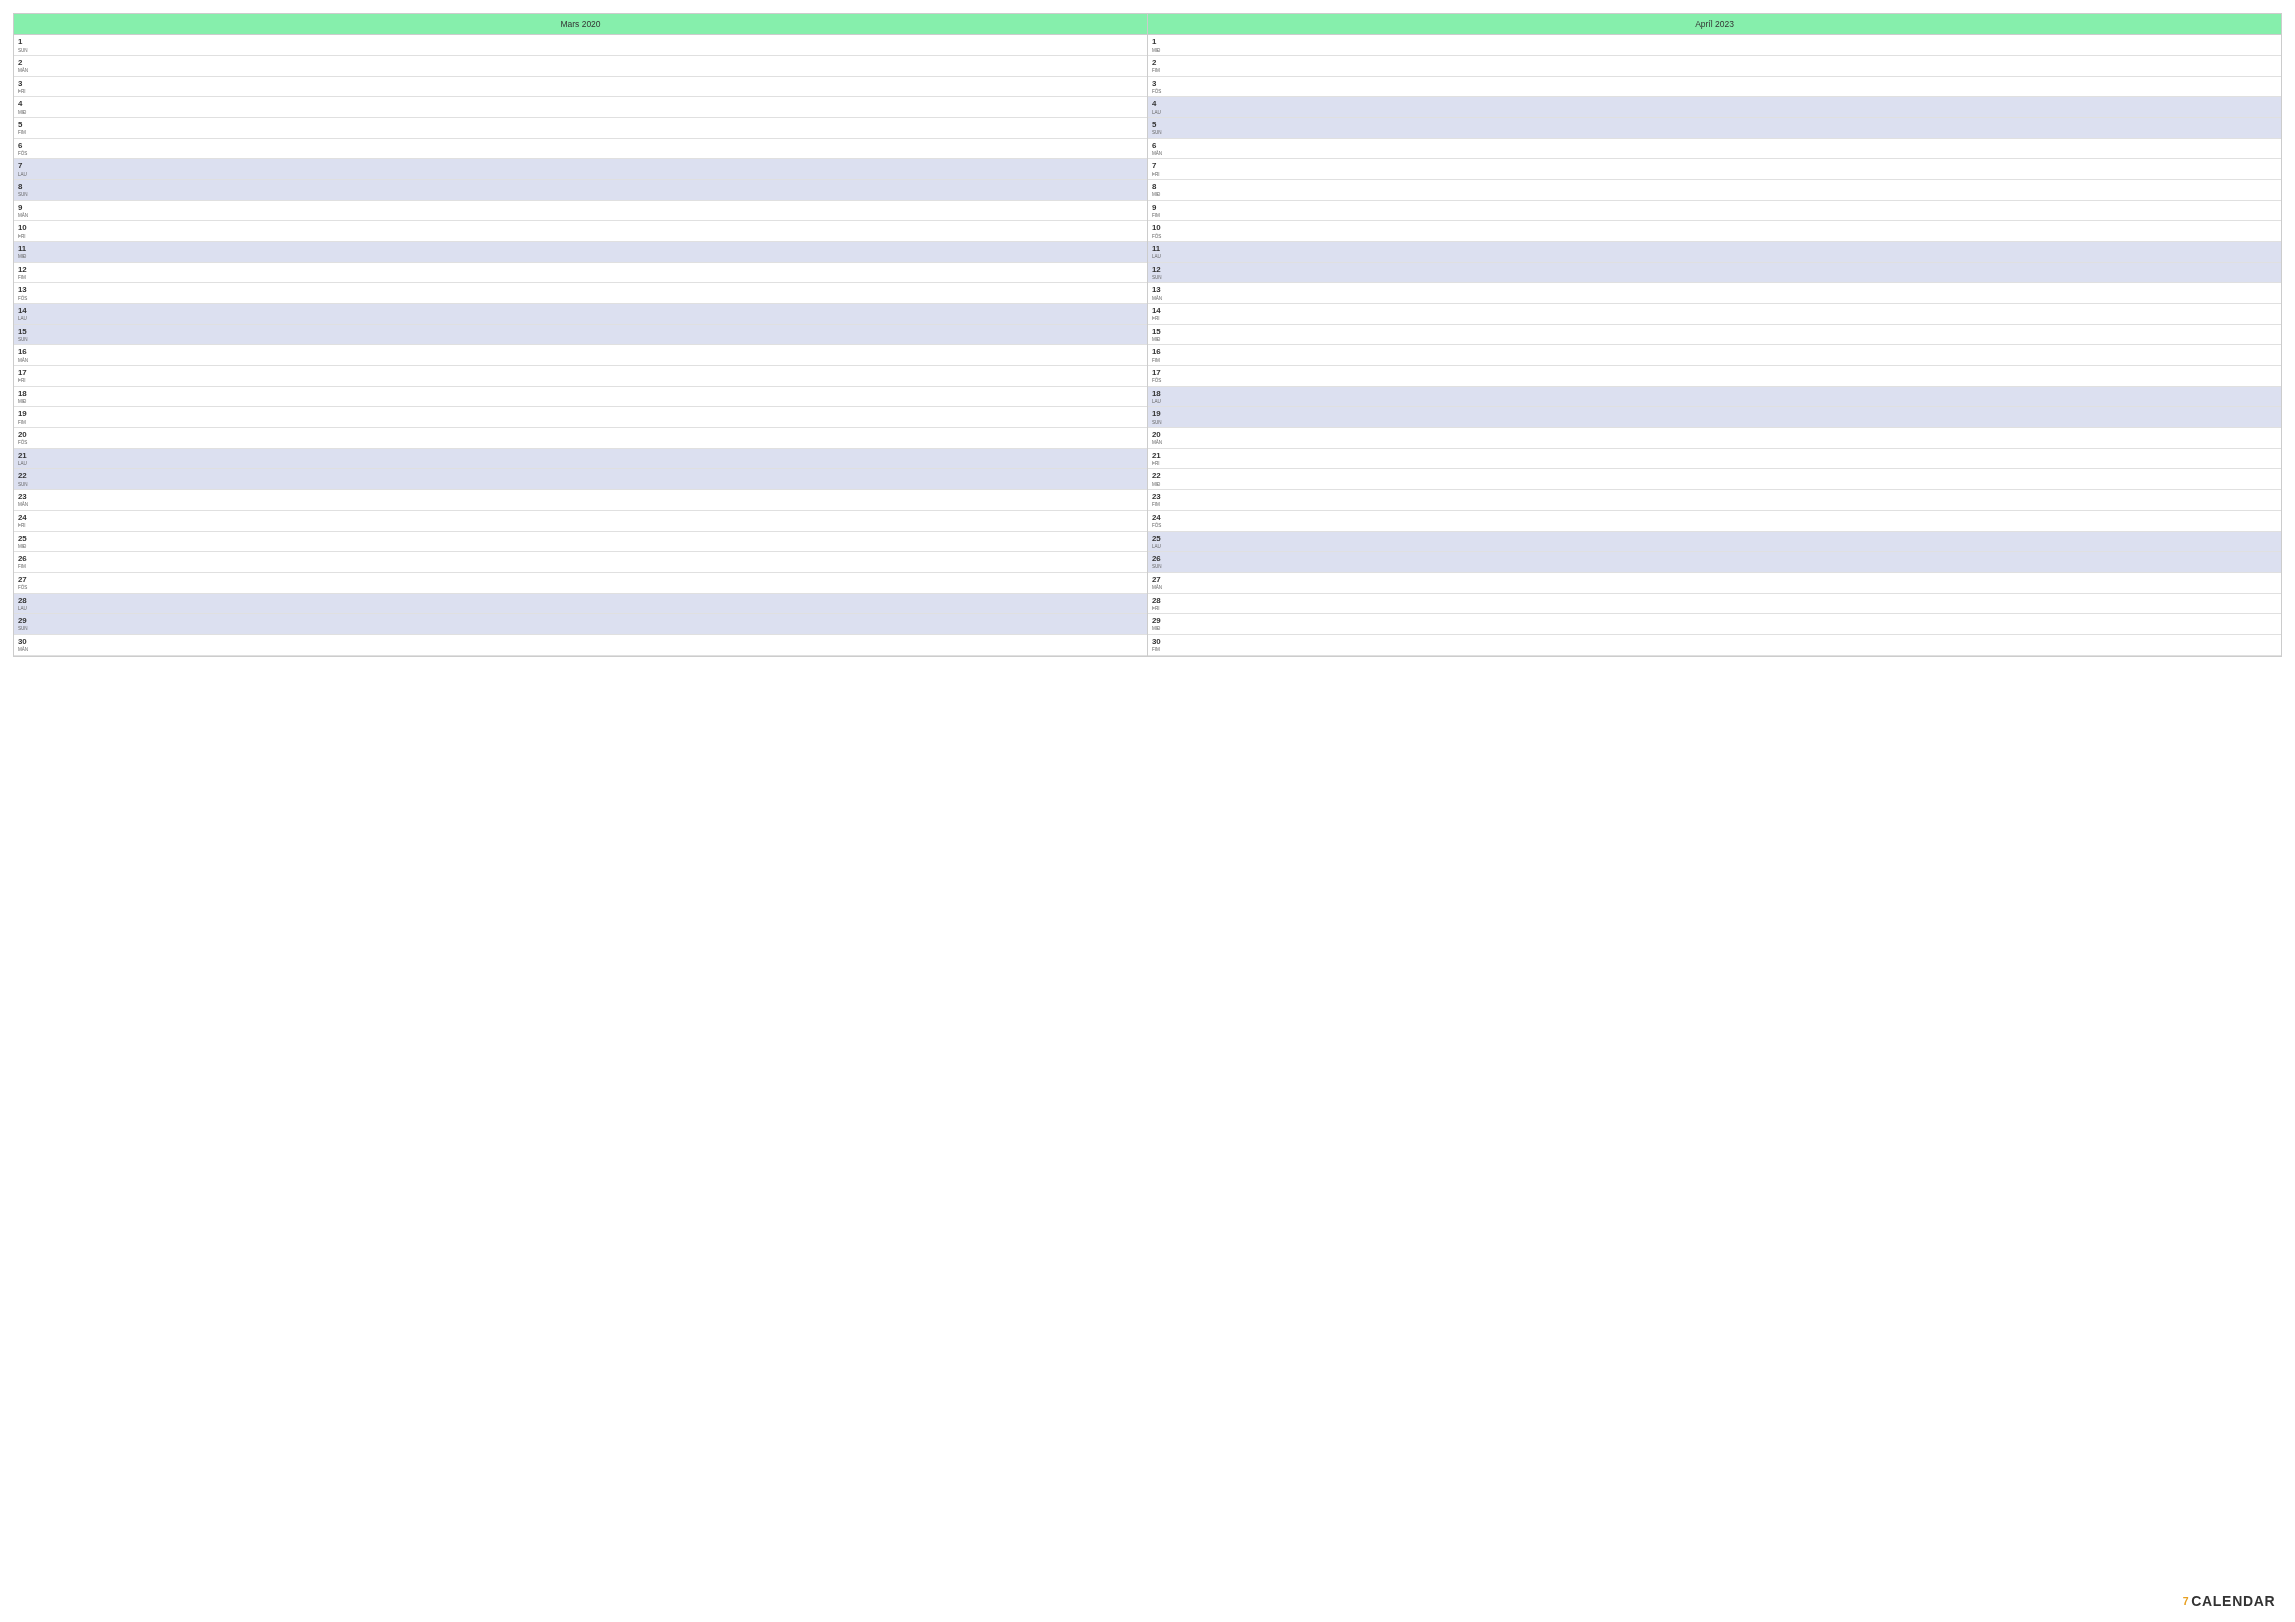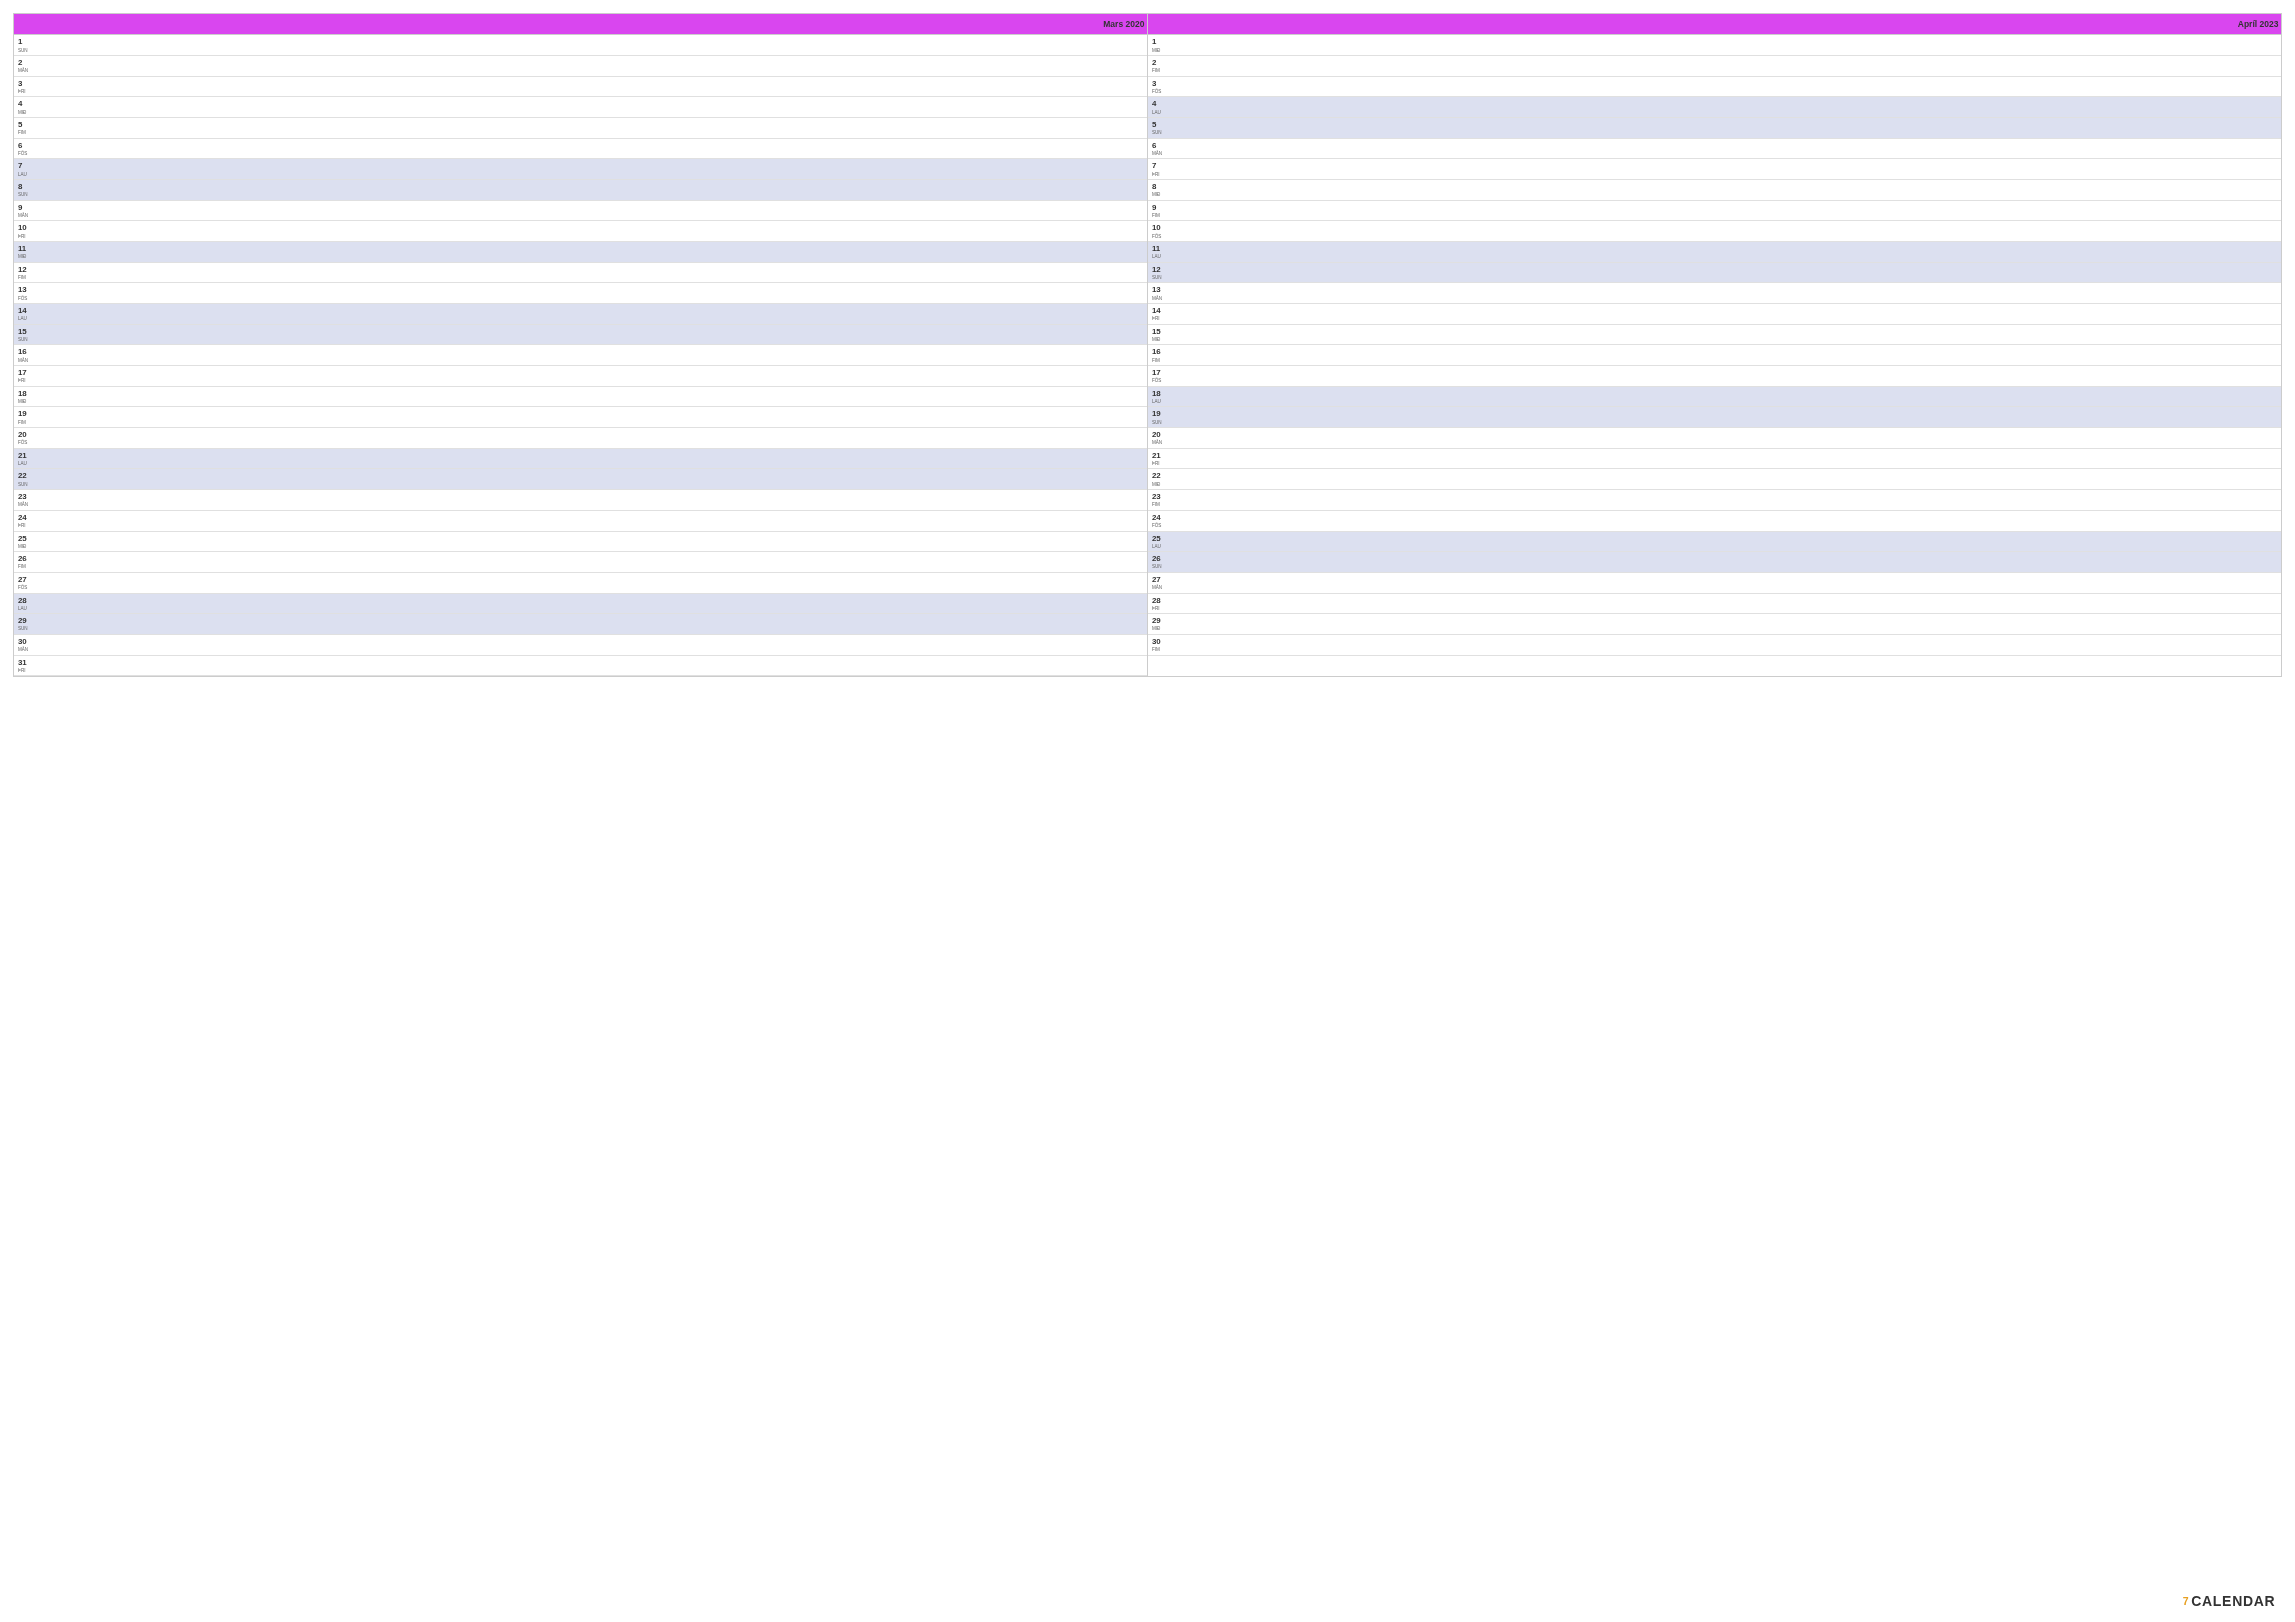--- a/index.html
+++ b/index.html
@@ -24,27 +24,27 @@
       border: 0.7px solid #ccc;
     }
     .month-column {
       flex: 1;
       border-right: 0.7px solid #ccc;
     }
     .month-column:last-child {
       border-right: none;
     }
     .month-header {
-      text-align: right;
+      text-align: center;
       padding: 5.2px 2.6px;
       font-size: 8.5px;
-      font-weight: bold;
+      font-weight: normal;
       color: #333;
       border-bottom: 0.7px solid #ccc;
-      background: #d946ef;
+      background: #86efac;
     }
     .day-row {
       display: flex;
       align-items: flex-start;
       padding: 2px 3.9px;
       border-bottom: 0.7px solid #e0e0e0;
       min-height: 18.3px;
     }
     .day-row.highlighted {
       background-color: #dce0f0;
@@ -267,26 +267,20 @@
         <div class="day-row highlighted">
           <div class="day-info">
             <span class="day-number">29</span>
             <span class="day-label">SUN</span>
           </div>
         </div>
         <div class="day-row normal">
           <div class="day-info">
             <span class="day-number">30</span>
             <span class="day-label">MÅN</span>
-          </div>
-        </div>
-        <div class="day-row normal">
-          <div class="day-info">
-            <span class="day-number">31</span>
-            <span class="day-label">ÞRI</span>
           </div>
         </div>
       </div>
       <div class="month-column">
         <div class="month-header">Apríl 2023</div>
         <div class="day-row normal">
           <div class="day-info">
             <span class="day-number">1</span>
             <span class="day-label">MIÐ</span>
           </div>

